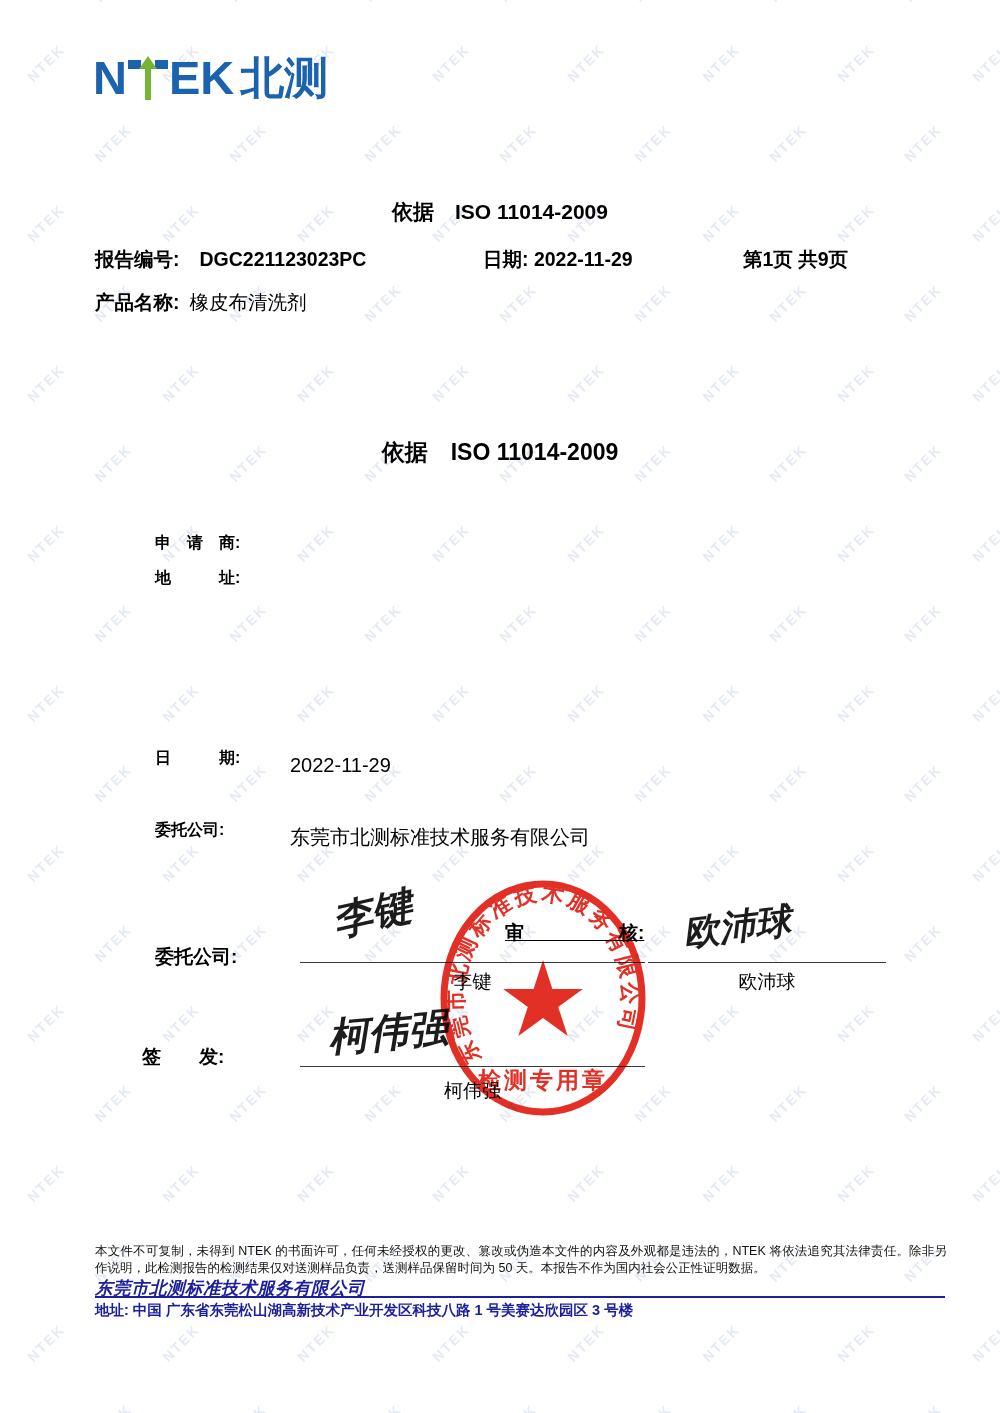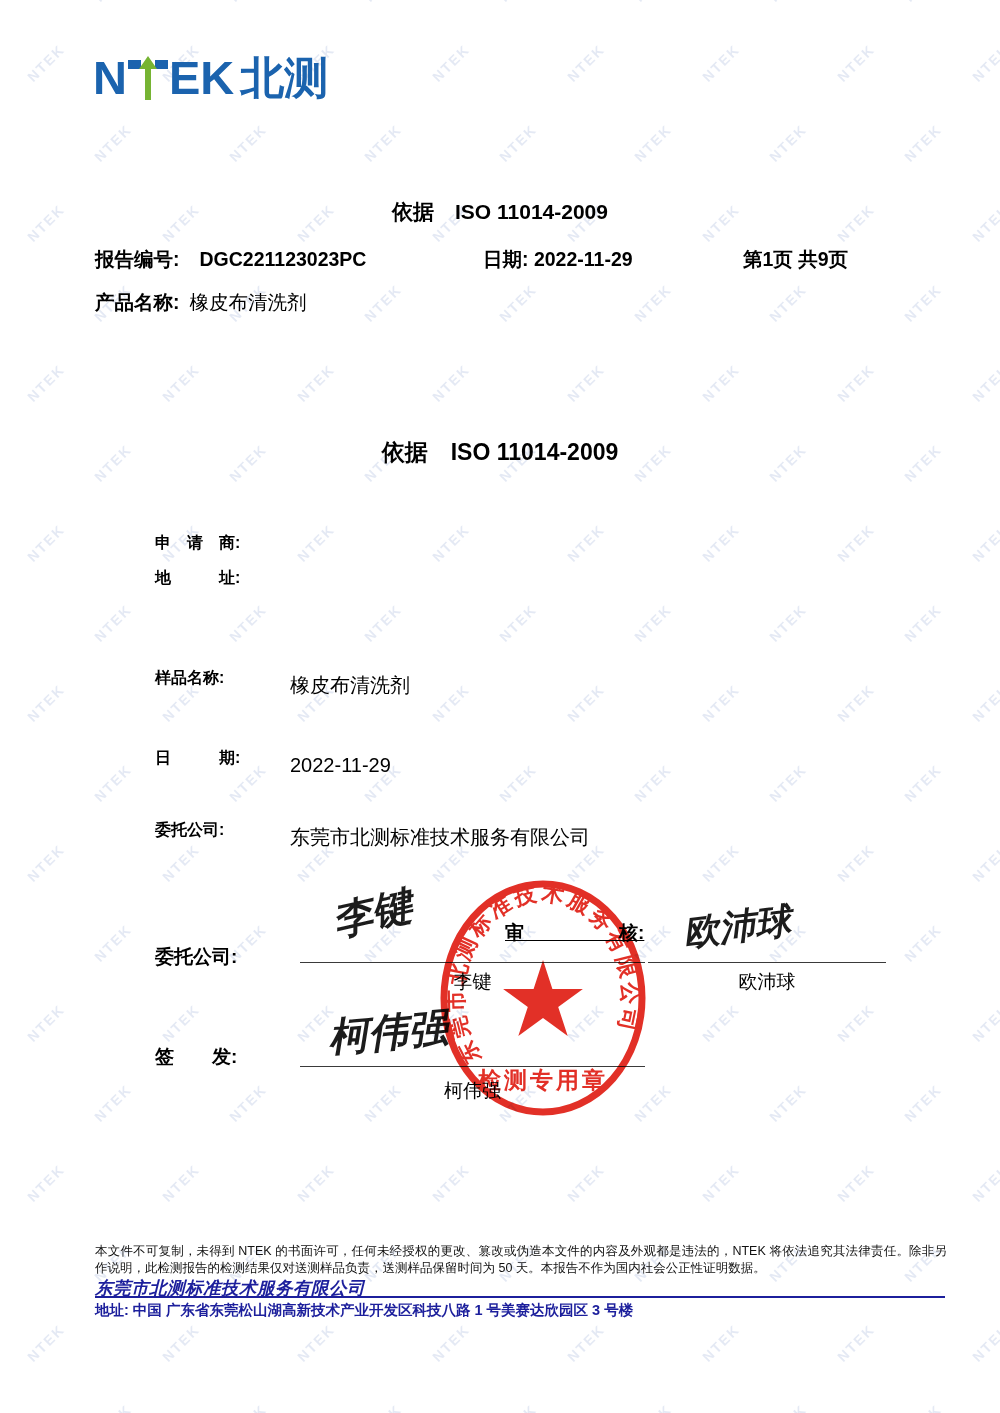--- a/index.html
+++ b/index.html
@@ -289,36 +289,32 @@
   </div>
 
   <div class="basis2">依据　ISO 11014-2009</div>
 
   <div class="field-row" style="top:533px;">
     <span class="field-label">申　请　商:</span>
   </div>
   <div class="field-row center" style="top:568px;">
     <span class="field-label">地　　　址:</span>
   </div>
-  <div class="field-row" style="top:668px;">
-    <span class="field-label">样品名称:</span>
-    <span class="field-value">橡皮布清洗剂</span>
-  </div>
   <div class="field-row" style="top:748px;">
     <span class="field-label">日　　　期:</span>
     <span class="field-value">2022-11-29</span>
   </div>
   <div class="field-row" style="top:820px;">
     <span class="field-label">委托公司:</span>
     <span class="field-value">东莞市北测标准技术服务有限公司</span>
   </div>
 
   <div class="sig-label" style="left:155px;top:944px;">委托公司:</div>
   <div class="sig-label" style="left:505px;top:920px;text-decoration:underline;">审　　　　　核:</div>
-  <div class="sig-label" style="left:155px;top:1044px;">签　　发:</div>
+  <div class="sig-label" style="left:142px;top:1044px;">签　　发:</div>
 
   <div class="sig-line" style="left:300px;top:962px;width:345px;"></div>
   <div class="sig-line" style="left:648px;top:962px;width:238px;"></div>
   <div class="sig-line" style="left:300px;top:1066px;width:345px;"></div>
 
   <div class="sig-script s1">李键</div>
   <div class="sig-script s2">欧沛球</div>
   <div class="sig-script s3">柯伟强</div>
 
   <div class="sig-name" style="left:300px;top:969px;width:345px;">李键</div>

